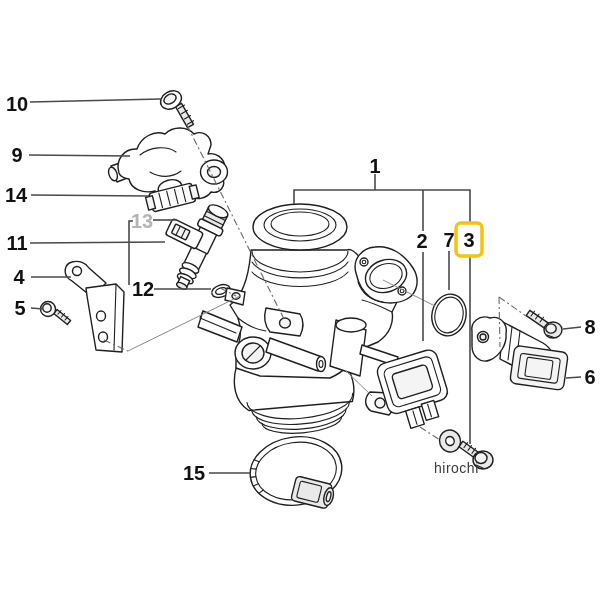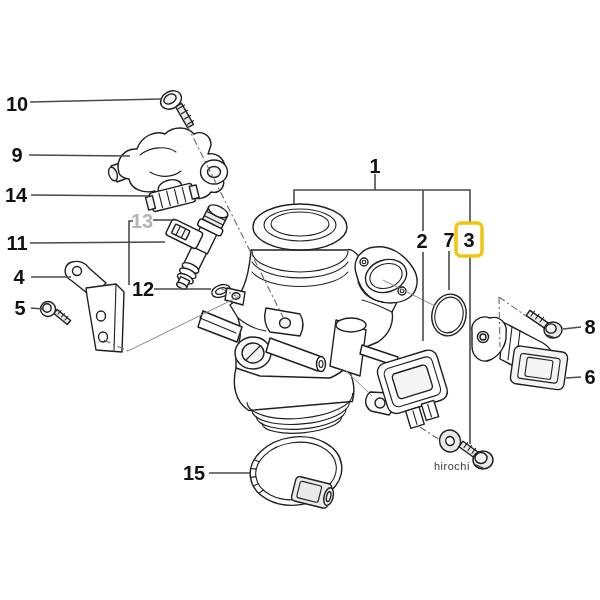--- a/index.html
+++ b/index.html
@@ -7,21 +7,21 @@
          font-family:"Liberation Sans", sans-serif;}
   svg{position:absolute;left:0;top:0;}
   .part{fill:#ffffff;stroke:#1f1f1f;stroke-width:1.4;stroke-linejoin:round;stroke-linecap:round;}
   .part .detail{fill:none;stroke:#1f1f1f;stroke-width:1.1;}
   .part .shade{fill:#e9e9e9;}
   .part .lite{fill:#f4f4f4;}
   .leader{fill:none;stroke:#4a4a4a;stroke-width:1.6;}
   .alignline{fill:none;stroke:#8a8a8a;stroke-width:1;}
   .dashline{fill:none;stroke:#6a6a6a;stroke-width:1.1;stroke-dasharray:7 3 2 3;}
   .callout-text{font-family:"Liberation Sans", sans-serif;font-weight:bold;font-size:20px;}
-  #watermark{position:absolute;font-size:11px;color:#3a3a3a;letter-spacing:.5px;}
+  #watermark{position:absolute;font-size:14px;color:#3a3a3a;letter-spacing:.5px;}
 </style>
 </head>
 <body>
 
 <div id="stage">
 <svg id="art" width="600" height="600" viewBox="0 0 600 600">
 
   <g class="part">
     <path class="shade" d="M181.5,103.3 L193.5,124.3 L187.5,127.7 L175.5,106.7 Z"></path>
     <line class="detail" x1="178.5" y1="108.6" x2="184.5" y2="105.1"></line>

